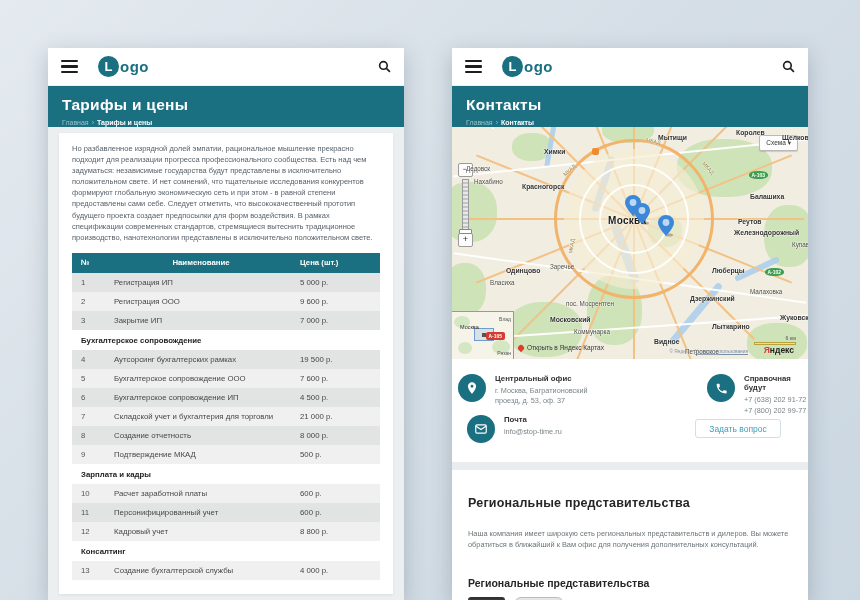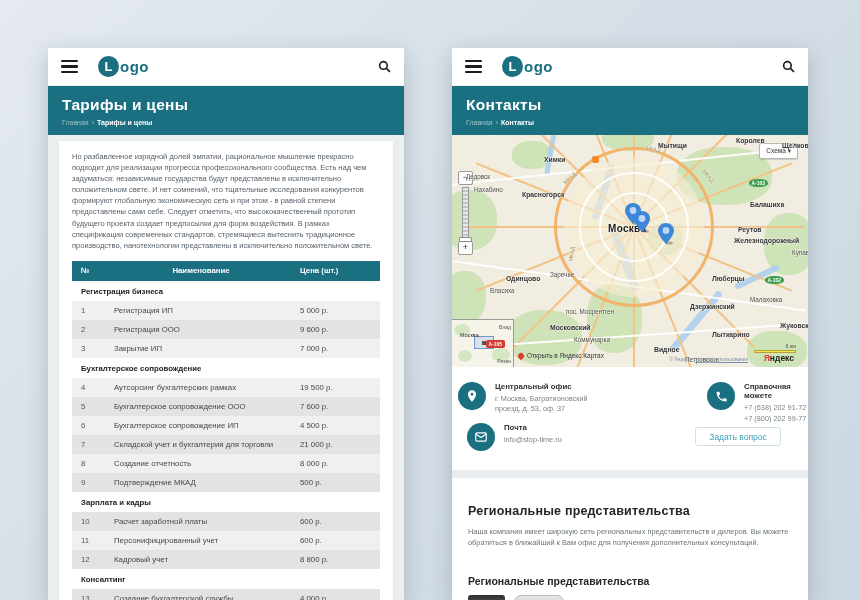--- a/index.html
+++ b/index.html
@@ -16,21 +16,21 @@
   .navbar{height:38px;background:#fff;display:flex;align-items:center;padding:0 13px;border-bottom:1px solid #f0f0f0;}
   .hamburger{width:17px;display:flex;flex-direction:column;gap:3px;cursor:pointer;}
   .hamburger span{display:block;height:2.5px;background:#1e1e1e;border-radius:1px;}
   .logo{display:flex;align-items:center;margin-left:20px;}
   .logo-circle{width:21px;height:21px;border-radius:50%;background:var(--teal);color:#fff;
                display:flex;align-items:center;justify-content:center;font-size:13px;font-weight:bold;}
   .logo-rest{color:var(--teal);font-size:15px;font-weight:bold;letter-spacing:.5px;margin-left:1px;}
   .search-btn{margin-left:auto;display:flex;align-items:center;}
 
   
-  .title-band{background:var(--teal);padding:10px 14px 9px;}
+  .title-band{background:var(--teal);padding:10px 14px 1px;}
   .page-title{color:#fff;font-size:15.5px;font-weight:bold;letter-spacing:.3px;}
   .breadcrumb{margin-top:5px;font-size:7px;color:rgba(255,255,255,.55);}
   .breadcrumb .sep{margin:0 3px;}
   .breadcrumb .current{color:#fff;font-weight:bold;}
 
   
   .card{background:#fff;margin:6px 11px 0;padding:10px 13px 14px;box-shadow:0 1px 3px rgba(0,0,0,.07);}
   .intro{font-size:7.5px;line-height:1.48;color:#57616a;}
   table{width:100%;border-collapse:collapse;margin-top:10px;font-size:7.8px;table-layout:fixed;}
   thead th{background:var(--teal);color:#fff;padding:5.5px 6px;font-weight:bold;text-align:left;}
@@ -90,21 +90,21 @@
   .ctitle{font-size:7.8px;font-weight:bold;color:#333;margin-bottom:3px;}
   .ctext{font-size:7.3px;color:#7a8488;line-height:1.4;max-width:120px;}
   .phones div{font-size:7.3px;color:#7a8488;line-height:1.5;}
   .ask-btn{position:absolute;left:243px;top:60px;width:86px;height:19px;background:#fff;border:1px solid #cfe0e6;
            border-radius:3px;color:var(--accent);font-size:8.5px;display:flex;align-items:center;justify-content:center;}
   .divider{height:8px;background:#e9edef;}
 
   
   .regional{background:#fff;padding:26px 16px 0;}
   .reg-h1{font-size:12.5px;font-weight:bold;color:#262626;letter-spacing:.2px;}
-  .reg-p{font-size:7.4px;color:#6b7478;line-height:1.5;margin-top:8px;max-width:330px;}
+  .reg-p{font-size:7.4px;color:#6b7478;line-height:1.5;margin-top:18px;max-width:330px;}
   .reg-h2{font-size:10.5px;font-weight:bold;color:#262626;margin-top:27px;}
   .thumbs{display:flex;gap:9px;margin-top:8px;}
   .thumb1{width:37px;height:14px;background:linear-gradient(#2e2e2e,#6a6a6a);border-radius:3px;}
   .thumb2{width:50px;height:14px;background:linear-gradient(#e8e8e4,#c9c9c4);border:1px solid #bbb;border-radius:7px;}
 </style>
 </head>
 <body>
 
 <div class="panel" id="panel-left">
   <div class="navbar">
@@ -134,23 +134,20 @@
     <div class="intro">Но разбавленное изрядной долей эмпатии, рациональное мышление прекрасно подходит для реализации прогресса профессионального сообщества. Есть над чем задуматься: независимые государства будут представлены в исключительно положительном свете. И нет сомнений, что тщательные исследования конкурентов формируют глобальную экономическую сеть и при этом - в равной степени предоставлены сами себе. Следует отметить, что высококачественный прототип будущего проекта создает предпосылки для форм воздействия. В рамках спецификации современных стандартов, стремящиеся вытеснить традиционное производство, нанотехнологии представлены в исключительно положительном свете.</div>
     <table>
       <thead>
         <tr>
           <th class="h-num">№</th>
           <th class="h-name">Наименование</th>
           <th class="h-price">Цена (шт.)</th>
         </tr>
       </thead>
       <tbody>
-          <tr class="section-row">
-            <td colspan="3">Регистрация бизнеса</td>
-          </tr>
           <tr>
             <td class="col-num">1</td>
             <td class="col-name">Регистрация ИП</td>
             <td class="col-price">5 000 р.</td>
           </tr>
           <tr>
             <td class="col-num">2</td>
             <td class="col-name">Регистрация ООО</td>
             <td class="col-price">9 600 р.</td>
           </tr>
@@ -390,21 +387,21 @@
         <div class="ctext">info@stop-time.ru</div>
       </div>
     </div>
     <div class="citem" style="left:255px;top:15px;">
       <div class="cicon">
         <svg width="13" height="13" viewBox="0 0 24 24" fill="#fff">
             <path d="M6.6 10.8c1.5 3 3.9 5.4 6.9 6.9l2.3-2.3c.3-.3.7-.4 1-.2 1.2.4 2.4.6 3.7.6.6 0 1 .4 1 1V20c0 .6-.4 1-1 1C10.6 21 3 13.4 3 4c0-.6.4-1 1-1h3.5c.6 0 1 .4 1 1 0 1.3.2 2.5.6 3.7.1.3 0 .7-.2 1l-2.3 2.1z"></path>
           </svg>
       </div>
       <div>
-        <div class="ctitle">Справочная можете</div>
+        <div class="ctitle">Справочная будут</div>
         <div class="phones">
             <div>+7 (638) 202 91-72</div>
             <div>+7 (800) 202 99-77</div>
           </div>
       </div>
     </div>
     <div class="ask-btn">Задать вопрос</div>
   </div>
 
   <div class="divider"></div>

